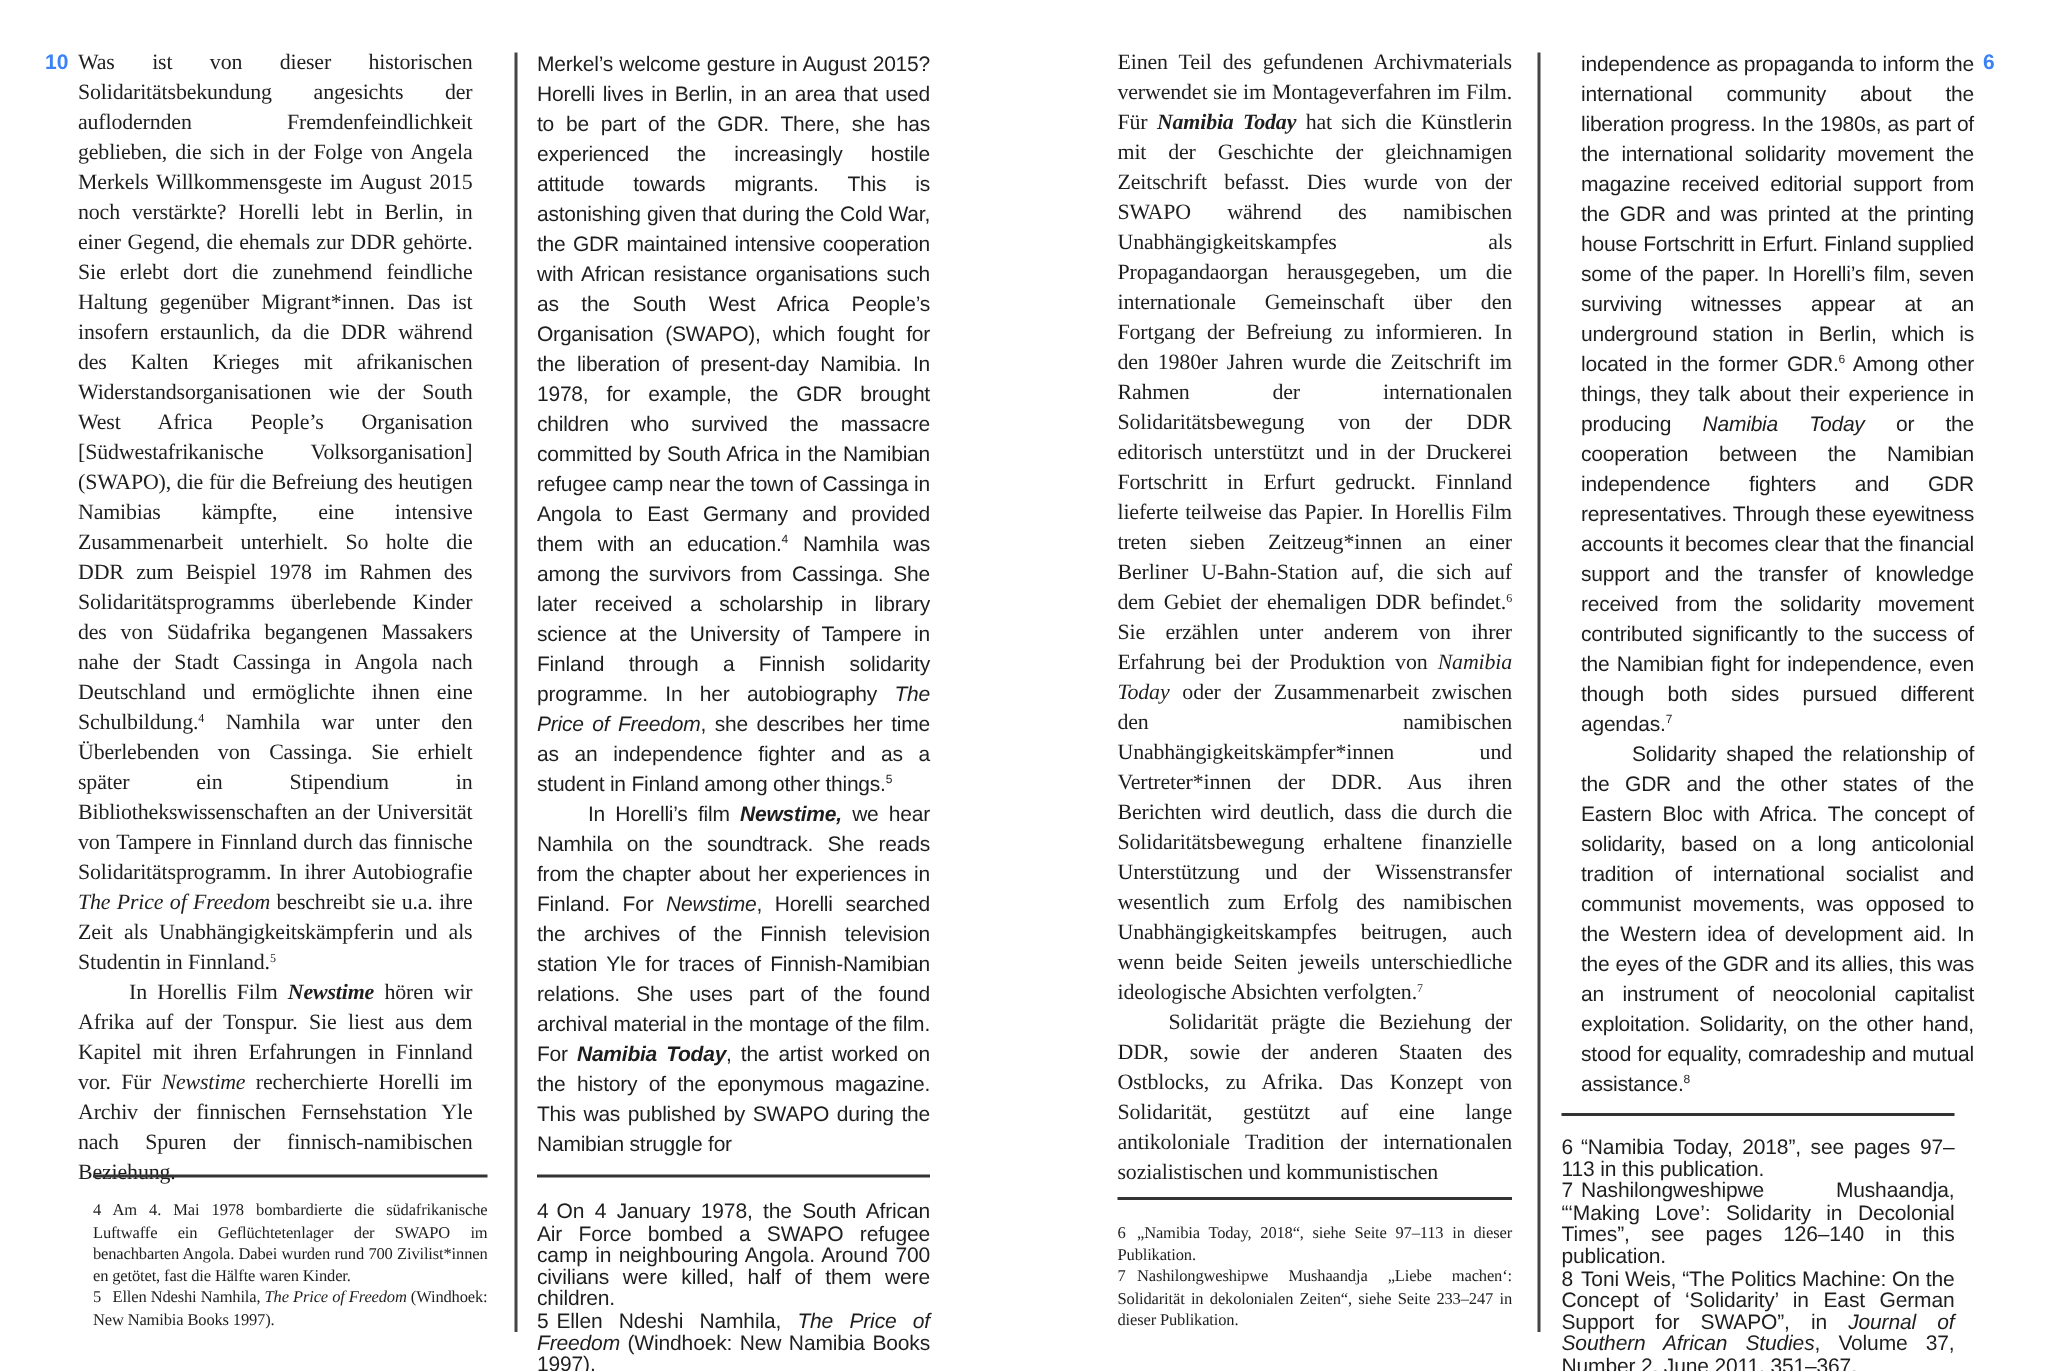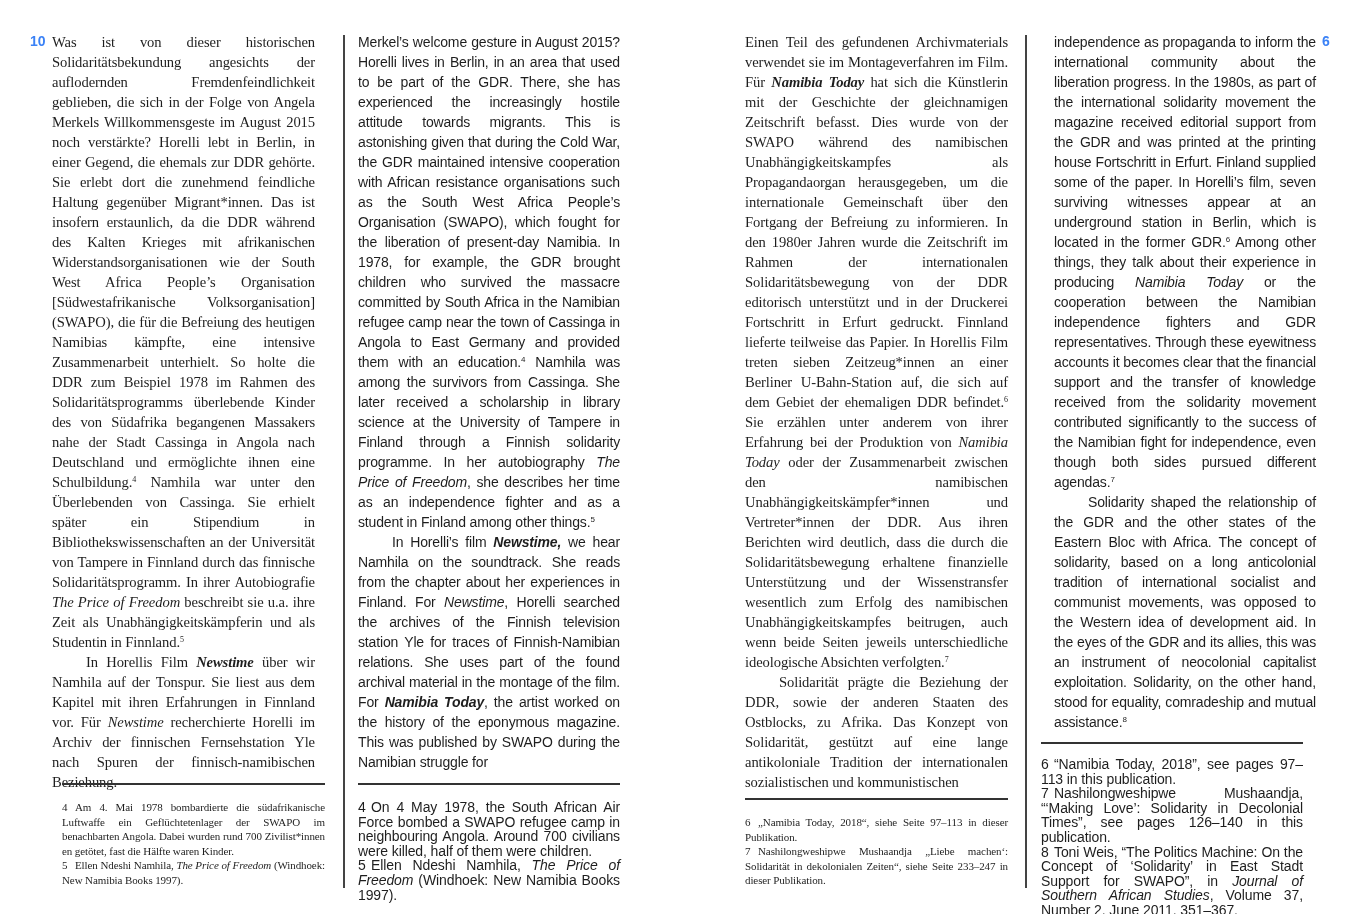--- a/index.html
+++ b/index.html
@@ -21,37 +21,37 @@
     i, em { font-style:italic; }
     b.bi { font-weight:bold; font-style:italic; }
   </style>
 </head>
 <body>
 
 <div class="pagenum" style="left:30px;">10</div>
 
 <div class="col serif" style="left:52px; width:263px;">
   <p><span>Was ist von dieser historischen Solidaritätsbekundung angesichts der auflodernden Fremdenfeindlichkeit geblieben, die sich in der Folge von Angela Merkels Willkommensgeste im August 2015 noch verstärkte? Horelli lebt in Berlin, in einer Gegend, die ehemals zur DDR gehörte. Sie erlebt dort die zunehmend feindliche Haltung gegenüber Migrant*innen. Das ist insofern erstaunlich, da die DDR während des Kalten Krieges mit afrikanischen Widerstandsorganisationen wie der South West Africa People’s Organisation [Südwestafrikanische Volksorganisation] (SWAPO), die für die Befreiung des heutigen Namibias kämpfte, eine intensive Zusammenarbeit unterhielt. So holte die DDR zum Beispiel 1978 im Rahmen des Solidaritätsprogramms überlebende Kinder des von Südafrika begangenen Massakers nahe der Stadt Cassinga in Angola nach Deutschland und ermöglichte ihnen eine Schulbildung.</span><sup>4</sup><span> Namhila war unter den Überlebenden von Cassinga. Sie erhielt später ein Stipendium in Bibliothekswissenschaften an der Universität von Tampere in Finnland durch das finnische Solidaritätsprogramm. In ihrer Autobiografie </span><i>The Price of Freedom</i><span> beschreibt sie u.a. ihre Zeit als Unabhängigkeitskämpferin und als Studentin in Finnland.</span><sup>5</sup></p>
-  <p class="indent"><span>In Horellis Film </span><b class="bi">Newstime</b><span> über wir Namhila auf der Tonspur. Sie liest aus dem Kapitel mit ihren Erfahrungen in Finnland vor. Für </span><i>Newstime</i><span> recherchierte Horelli im Archiv der finnischen Fernsehstation Yle nach Spuren der finnisch-namibischen Beziehung.</span></p>
+  <p class="indent"><span>In Horellis Film </span><b class="bi">Newstime</b><span> hören wir Afrika auf der Tonspur. Sie liest aus dem Kapitel mit ihren Erfahrungen in Finnland vor. Für </span><i>Newstime</i><span> recherchierte Horelli im Archiv der finnischen Fernsehstation Yle nach Spuren der finnisch-namibischen Beziehung.</span></p>
 </div>
 <div class="rule" style="left:62px; top:783px; width:263px;"></div>
 <div class="fn serif" style="left:62px; top:800px; width:263px;">
   <p><span class="fnnum">4</span><span>Am 4. Mai 1978 bombardierte die südafrikanische Luftwaffe ein Geflüchtetenlager der SWAPO im benachbarten Angola. Dabei wurden rund 700 Zivilist*innen en getötet, fast die Hälfte waren Kinder.</span></p>
   <p><span class="fnnum">5</span><span>Ellen Ndeshi Namhila, </span><i>The Price of Freedom</i><span> (Windhoek: New Namibia Books 1997).</span></p>
 </div>
 
 <div class="vdiv" style="left:343px; top:35px; height:853px;"></div>
 
 <div class="col sans" style="left:358px; width:262px;">
   <p><span>Merkel’s welcome gesture in August 2015? Horelli lives in Berlin, in an area that used to be part of the GDR. There, she has experienced the increasingly hostile attitude towards migrants. This is astonishing given that during the Cold War, the GDR maintained intensive cooperation with African resistance organisations such as the South West Africa People’s Organisation (SWAPO), which fought for the liberation of present-day Namibia. In 1978, for example, the GDR brought children who survived the massacre committed by South Africa in the Namibian refugee camp near the town of Cassinga in Angola to East Germany and provided them with an education.</span><sup>4</sup><span> Namhila was among the survivors from Cassinga. She later received a scholarship in library science at the University of Tampere in Finland through a Finnish solidarity programme. In her autobiography </span><i>The Price of Freedom</i><span>, she describes her time as an independence fighter and as a student in Finland among other things.</span><sup>5</sup></p>
   <p class="indent"><span>In Horelli’s film </span><b class="bi">Newstime,</b><span> we hear Namhila on the soundtrack. She reads from the chapter about her experiences in Finland. For </span><i>Newstime</i><span>, Horelli searched the archives of the Finnish television station Yle for traces of Finnish-Namibian relations. She uses part of the found archival material in the montage of the film. For </span><b class="bi">Namibia Today</b><span>, the artist worked on the history of the eponymous magazine. This was published by SWAPO during the Namibian struggle for</span></p>
 </div>
 <div class="rule" style="left:358px; top:783px; width:262px;"></div>
 <div class="fn sans" style="left:358px; top:800px; width:262px;">
-  <p><span class="fnnum">4</span><span>On 4 May 1978, the South African Air Force bombed a SWAPO refugee camp in neighbouring Angola. Around 700 civilians were killed, half of them were children.</span></p>
+  <p><span class="fnnum">4</span><span>On 4 January 1978, the South African Air Force bombed a SWAPO refugee camp in neighbouring Angola. Around 700 civilians were killed, half of them were children.</span></p>
   <p><span class="fnnum">5</span><span>Ellen Ndeshi Namhila, </span><i>The Price of Freedom</i><span> (Windhoek: New Namibia Books 1997).</span></p>
 </div>
 
 <div class="col serif" style="left:745px; width:263px;">
   <p><span>Einen Teil des gefundenen Archivmaterials verwendet sie im Montageverfahren im Film. Für </span><b class="bi">Namibia Today</b><span> hat sich die Künstlerin mit der Geschichte der gleichnamigen Zeitschrift befasst. Dies wurde von der SWAPO während des namibischen Unabhängigkeitskampfes als Propagandaorgan herausgegeben, um die internationale Gemeinschaft über den Fortgang der Befreiung zu informieren. In den 1980er Jahren wurde die Zeitschrift im Rahmen der internationalen Solidaritätsbewegung von der DDR editorisch unterstützt und in der Druckerei Fortschritt in Erfurt gedruckt. Finnland lieferte teilweise das Papier. In Horellis Film treten sieben Zeitzeug*innen an einer Berliner U-Bahn-Station auf, die sich auf dem Gebiet der ehemaligen DDR befindet.</span><sup>6</sup><span> Sie erzählen unter anderem von ihrer Erfahrung bei der Produktion von </span><i>Namibia Today</i><span> oder der Zusammenarbeit zwischen den namibischen Unabhängigkeitskämpfer*innen und Vertreter*innen der DDR. Aus ihren Berichten wird deutlich, dass die durch die Solidaritätsbewegung erhaltene finanzielle Unterstützung und der Wissenstransfer wesentlich zum Erfolg des namibischen Unabhängigkeitskampfes beitrugen, auch wenn beide Seiten jeweils unterschiedliche ideologische Absichten verfolgten.</span><sup>7</sup></p>
   <p class="indent">Solidarität prägte die Beziehung der DDR, sowie der anderen Staaten des Ostblocks, zu Afrika. Das Konzept von Solidarität, gestützt auf eine lange antikoloniale Tradition der internationalen sozialistischen und kommunistischen</p>
 </div>
 <div class="rule" style="left:745px; top:798px; width:263px;"></div>
 <div class="fn serif" style="left:745px; top:815px; width:263px;">
   <p><span class="fnnum">6</span><span>„Namibia Today, 2018“, siehe Seite 97–113 in dieser Publikation.</span></p>
@@ -61,16 +61,16 @@
 <div class="vdiv" style="left:1025px; top:35px; height:853px;"></div>
 
 <div class="col sans" style="left:1041px; width:262px;margin-left:13px;">
   <p><span>independence as propaganda to inform the international community about the liberation progress. In the 1980s, as part of the international solidarity movement the magazine received editorial support from the GDR and was printed at the printing house Fortschritt in Erfurt. Finland supplied some of the paper. In Horelli’s film, seven surviving witnesses appear at an underground station in Berlin, which is located in the former GDR.</span><sup>6</sup><span> Among other things, they talk about their experience in producing </span><i>Namibia Today</i><span> or the cooperation between the Namibian independence fighters and GDR representatives. Through these eyewitness accounts it becomes clear that the financial support and the transfer of knowledge received from the solidarity movement contributed significantly to the success of the Namibian fight for independence, even though both sides pursued different agendas.</span><sup>7</sup></p>
   <p class="indent"><span>Solidarity shaped the relationship of the GDR and the other states of the Eastern Bloc with Africa. The concept of solidarity, based on a long anticolonial tradition of international socialist and communist movements, was opposed to the Western idea of development aid. In the eyes of the GDR and its allies, this was an instrument of neocolonial capitalist exploitation. Solidarity, on the other hand, stood for equality, comradeship and mutual assistance.</span><sup>8</sup></p>
 </div>
 <div class="rule" style="left:1041px; top:742px; width:262px;"></div>
 <div class="fn sans" style="left:1041px; top:757px; width:262px;">
   <p><span class="fnnum">6</span><span>“Namibia Today, 2018”, see pages 97–113 in this publication.</span></p>
   <p><span class="fnnum">7</span><span>Nashilongweshipwe Mushaandja, “‘Making Love’: Solidarity in Decolonial Times”, see pages 126–140 in this publication.</span></p>
-  <p><span class="fnnum">8</span><span>Toni Weis, “The Politics Machine: On the Concept of ‘Solidarity’ in East Stadt Support for SWAPO”, in </span><i>Journal of Southern African Studies</i><span>, Volume 37, Number 2, June 2011, 351–367.</span></p>
+  <p><span class="fnnum">8</span><span>Toni Weis, “The Politics Machine: On the Concept of ‘Solidarity’ in East German Support for SWAPO”, in </span><i>Journal of Southern African Studies</i><span>, Volume 37, Number 2, June 2011, 351–367.</span></p>
 </div>
 
 <div class="pagenum" style="left:1322px;">6</div>
 
 </body></html>

